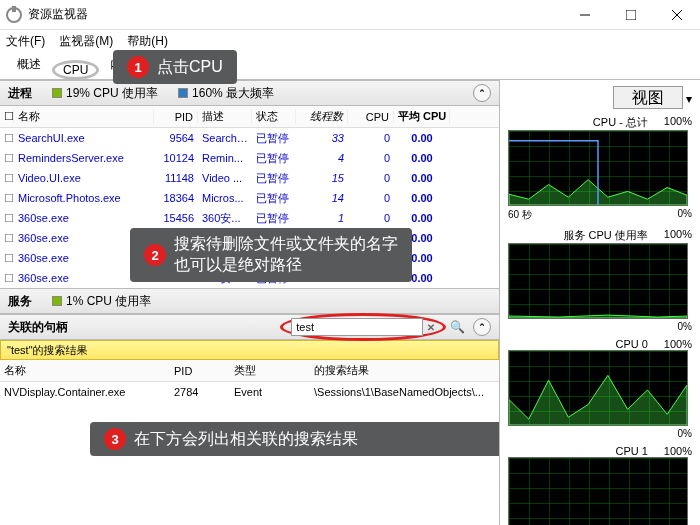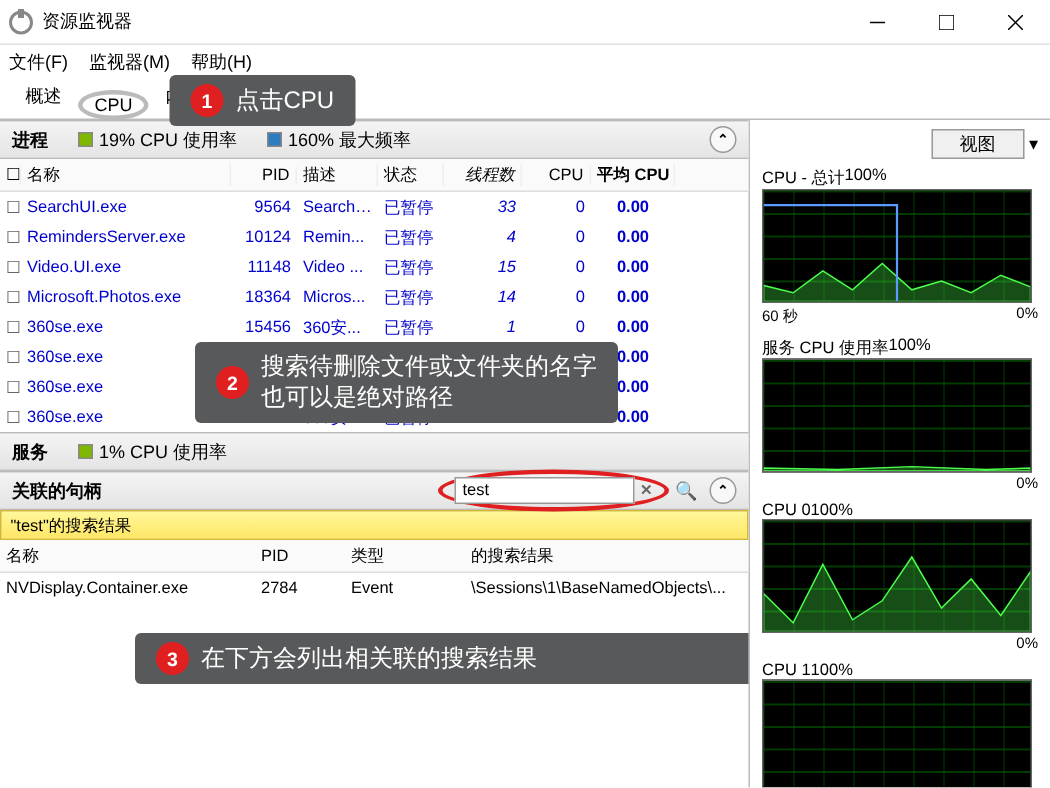--- a/index.html
+++ b/index.html
@@ -39,25 +39,25 @@
 .c-avg { width: 56px; text-align: center; font-weight: bold; }
 .yellow-bar { height: 20px; background: linear-gradient(#fff79a, #ffe766); border: 1px solid #d4b82e; padding: 2px 6px; font-size: 11px; }
 .col2hdr { height: 22px; display: flex; align-items: center; border-bottom: 1px solid #ddd; font-size: 11px; background: #fafafa; }
 .col2hdr > div, .row2 > div { padding: 0 4px; }
 .row2 { height: 20px; display: flex; align-items: center; font-size: 11px; }
 .h-name { width: 170px; }
 .h-pid { width: 60px; }
 .h-type { width: 80px; }
 .h-hname { flex: 1; }
 .search-wrap { margin-left: auto; display: flex; align-items: center; }
-.search-input { width: 120px; height: 18px; border: 1px solid #999; padding: 0 4px; font-size: 11px; }
+.search-input { width: 132px; height: 18px; border: 1px solid #999; padding: 0 4px; font-size: 11px; }
 .red-oval { border: 3px solid #e02020; border-radius: 50%; padding: 2px 8px; }
 .expand-btn { width: 18px; height: 18px; border: 1px solid #999; border-radius: 50%; margin-left: 8px; display: flex; align-items: center; justify-content: center; background: #f8f8f8; font-size: 9px; }
-.viewbtn { border: 1px solid #999; padding: 2px 18px; font-size: 12px; background: #f0f0f0; }
-.chart-title { font-size: 11px; display: flex; justify-content: flex-start; margin-top: 6px; }
+.viewbtn { border: 1px solid #999; padding: 2px 18px; font-size: 16px; background: #f0f0f0; }
+.chart-title { font-size: 11px; display: flex; justify-content: flex-end; margin-top: 6px; gap: 16px; }
 .chart { width: 180px; height: 76px; background: #000; position: relative; margin-bottom: 2px; border: 1px solid #666; overflow: hidden; }
 .chart .grid { position: absolute; inset: 0; background-image: linear-gradient(rgba(0,100,0,0.6) 1px, transparent 1px), linear-gradient(90deg, rgba(0,100,0,0.6) 1px, transparent 1px); background-size: 20px 15px; }
 .chart svg { position: absolute; inset: 0; width: 100%; height: 100%; }
 .chart .line-green { stroke: #4bff4b; stroke-width: 1; fill: rgba(75,255,75,0.3); }
 .chart .line-blue { stroke: #5b9bff; stroke-width: 1.5; fill: none; }
 .chart-sub { font-size: 10px; display: flex; justify-content: space-between; }
 </style>
 </head>
 <body>
 

